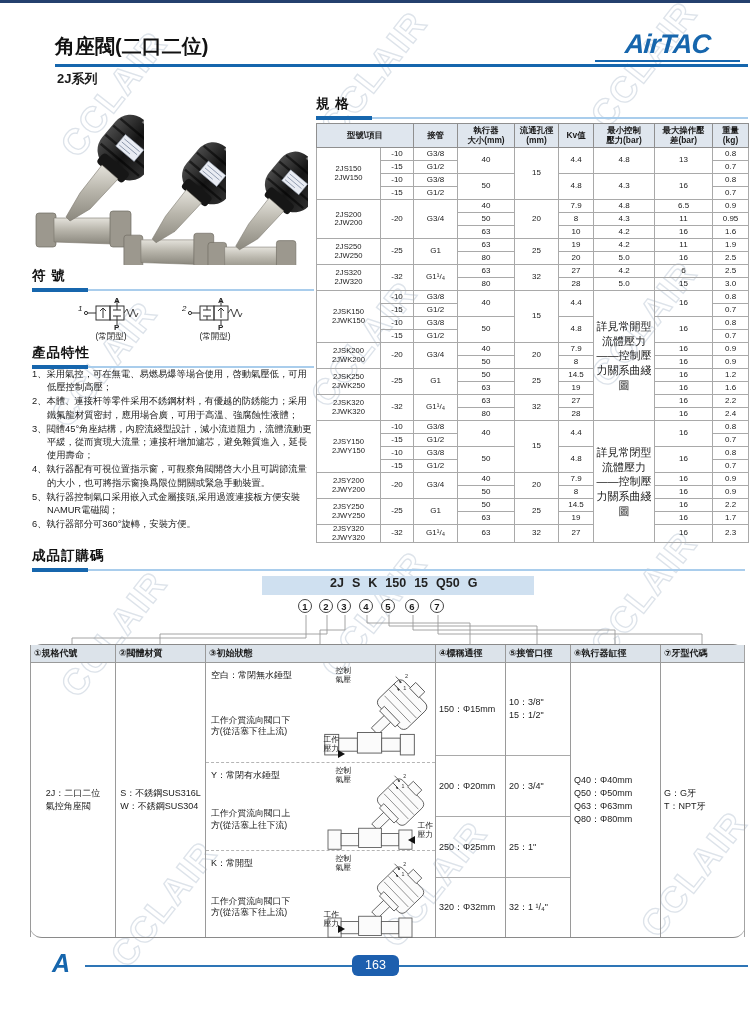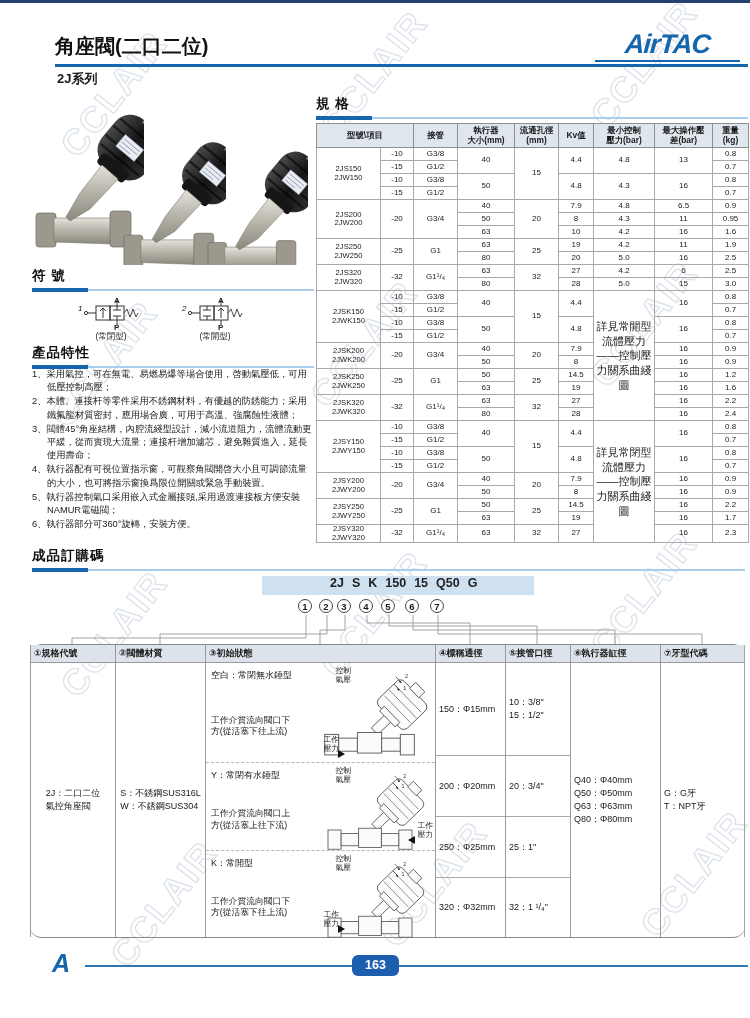--- a/index.html
+++ b/index.html
@@ -80,21 +80,21 @@
       border-top:4px solid transparent;border-bottom:4px solid transparent;vertical-align:middle;}
   .arrow-left{display:inline-block;width:0;height:0;border-right:7px solid #111;
       border-top:4px solid transparent;border-bottom:4px solid transparent;vertical-align:middle;}
   .r-border{border-bottom:1px solid #a9a9a9;}
 
   
   .footer-line{position:absolute;left:85px;top:962px;width:663px;height:2px;background:#2e75b6;z-index:1;}
   .footer-logo{position:absolute;left:52px;top:946px;font-size:25px;font-weight:900;font-style:italic;
       color:#1666ad;z-index:2;}
   .page-badge{position:absolute;left:352px;top:952px;width:47px;height:21px;background:#1d5fae;border-radius:6px;
-      color:#fff;font-size:12.5px;font-weight:bold;text-align:center;line-height:21px;z-index:2;}
+      color:#fff;font-size:12.5px;font-weight:normal;text-align:center;line-height:21px;z-index:2;}
 </style>
 </head>
 <body>
 
 <div class="page">
 
   <span class="wm" style="left:40px;top:70px">CCLAIR</span>
   <span class="wm" style="left:300px;top:50px">CCLAIR</span>
   <span class="wm" style="left:570px;top:40px">CCLAIR</span>
   <span class="wm" style="left:30px;top:340px">CCLAIR</span>

